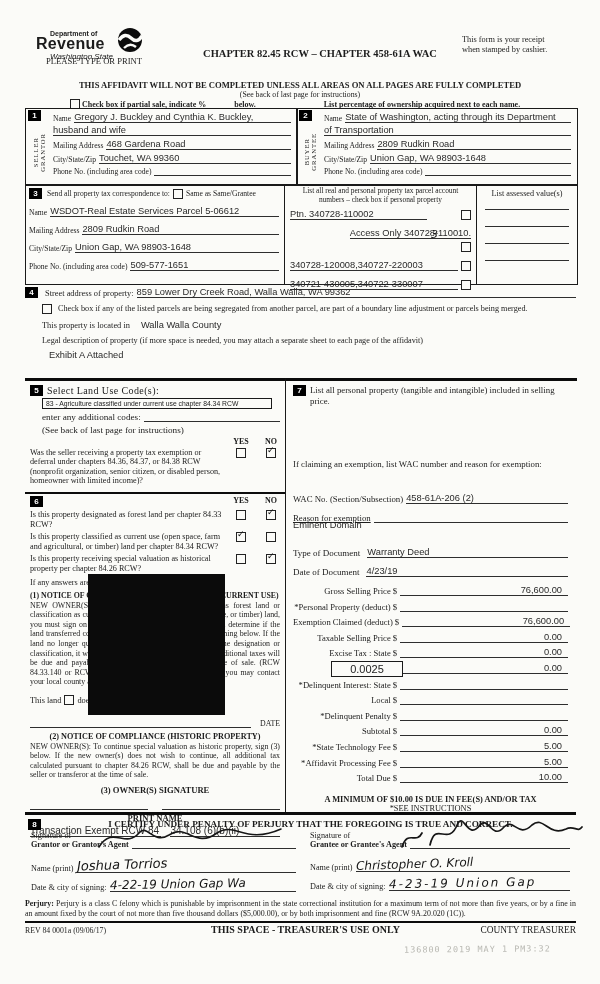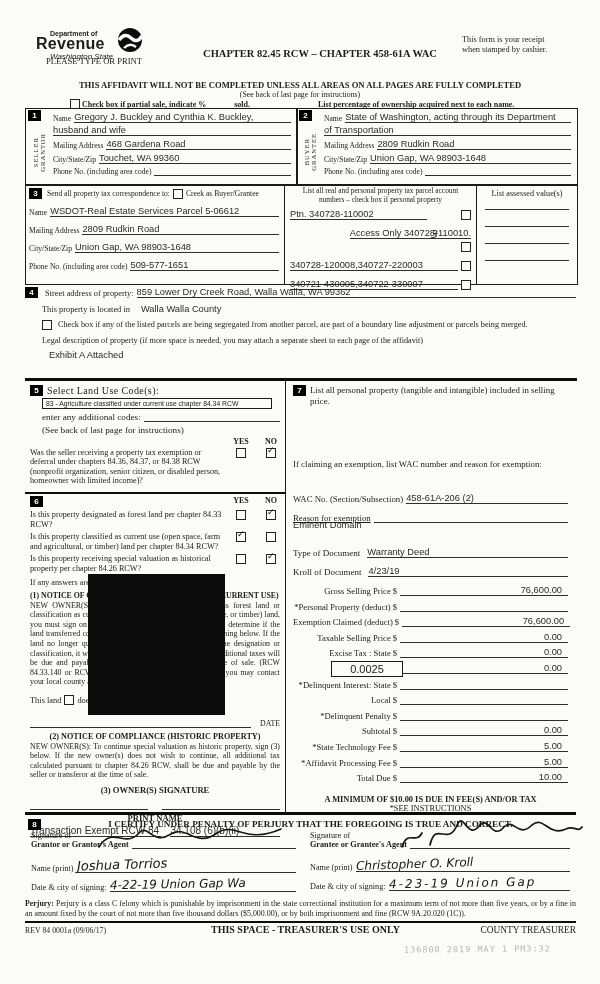--- a/index.html
+++ b/index.html
@@ -64,21 +64,21 @@
 
   <div class="abs" style="left:46px;top:56px;font-size:8.6px;">PLEASE TYPE OR PRINT</div>
 
   <div class="abs b" style="left:30px;top:80px;width:540px;text-align:center;font-size:8.6px;">THIS AFFIDAVIT WILL NOT BE COMPLETED UNLESS ALL AREAS ON ALL PAGES ARE FULLY COMPLETED</div>
   <div class="abs" style="left:150px;top:90px;width:300px;text-align:center;font-size:7.8px;">(See back of last page for instructions)</div>
 
   <div class="abs" style="left:70px;top:99px;width:506px;display:flex;align-items:flex-end;font-size:8px;">
     <span class="cb"></span>
     <span class="b" style="margin-left:2px;">Check box if partial sale, indicate %</span>
     <span class="ul" style="width:24px;"></span>
-    <span class="b" style="margin-left:4px;">sold.</span>
+    <span class="b" style="margin-left:4px;">below.</span>
     <span class="b" style="margin-left:68px;">List percentage of ownership acquired next to each name.</span>
   </div>
 
   <div class="secbox" style="left:25px;top:108px;width:271px;height:76px;">
     <span class="num abs" style="left:2px;top:1px;">1</span>
     <div class="vstrip">
       <span class="vword">SELLER</span>
       <span class="vword">GRANTOR</span>
     </div>
     <div style="margin-left:27px;margin-right:6px;padding-top:3px;">
@@ -132,21 +132,21 @@
         </div>
     </div>
   </div>
 
   <div class="secbox" style="left:25px;top:184px;width:551px;height:99px;display:flex;">
     <div style="width:250px;flex:0 0 auto;padding:3px 5px 3px 3px;">
       <div class="frow" style="align-items:center;">
         <span class="num">3</span>
         <span style="margin-left:2px;">Send all property tax correspondence to:</span>
         <span class="cb"></span>
-        <span>Creek as Buyer/Grantee</span>
+        <span>Same as Same/Grantee</span>
       </div>
       <div class="frow" style="margin-top:7px;">
           <span>Name</span>
           <span class="ul grow"><span class="fval">WSDOT-Real Estate Services Parcel 5-06612</span></span>
         </div>
       <div class="frow" style="margin-top:7px;">
           <span>Mailing Address</span>
           <span class="ul grow"><span class="fval">2809 Rudkin Road</span></span>
         </div>
       <div class="frow" style="margin-top:7px;">
@@ -190,27 +190,27 @@
   </div>
 
   <div class="abs hand" style="left:431px;top:228px;font-size:11px;z-index:6;">3</div>
 
   <div class="abs" style="left:25px;top:287px;width:551px;">
     <div class="frow" style="font-size:8.4px;">
       <span class="num">4</span>
       <span style="margin-left:4px;">Street address of property:</span>
       <span class="ul grow"><span class="fval">859 Lower Dry Creek Road, Walla Walla, WA 99362</span></span>
     </div>
+    <div class="frow" style="font-size:8.2px;margin-top:6px;margin-left:17px;align-items:flex-start;">
+      <span class="cb"></span>
+      <span style="margin-left:3px;">Check box if any of the listed parcels are being segregated from another parcel, are part of a boundary line adjustment or parcels being merged.</span>
+    </div>
     <div class="frow" style="font-size:8.4px;margin-top:6px;margin-left:17px;">
       <span>This property is located in</span>
       <span class="fval" style="margin-left:8px;">Walla Walla County</span>
-    </div>
-    <div class="frow" style="font-size:8.2px;margin-top:6px;margin-left:17px;align-items:flex-start;">
-      <span class="cb"></span>
-      <span style="margin-left:3px;">Check box if any of the listed parcels are being segregated from another parcel, are part of a boundary line adjustment or parcels being merged.</span>
     </div>
     <div style="font-size:8.2px;margin-top:6px;margin-left:17px;font-family:Liberation Serif, serif;">Legal description of property (if more space is needed, you may attach a separate sheet to each page of the affidavit)</div>
     <div class="fval" style="margin-top:5px;margin-left:24px;">Exhibit A Attached</div>
   </div>
 
   <div class="abs" style="left:25px;top:378px;width:260px;height:434px;border-top:3px solid #0c0c0c;">
 
     <div style="padding:4px 5px 2px 5px;">
       <div style="display:flex;align-items:center;gap:4px;">
         <span class="num">5</span>
@@ -313,21 +313,21 @@
         <span class="fval abs" style="left:0px;top:7px;">Eminent Domain</span>
       </div>
 
       <div style="height:24px;"></div>
 
       <div class="frow" style="font-size:9px;">
         <span>Type of Document</span>
         <span class="ul grow" style="margin-left:4px;"><span class="fval">Warranty Deed</span></span>
       </div>
       <div class="frow" style="font-size:9px;margin-top:8px;">
-        <span>Kroll of Document</span>
+        <span>Date of Document</span>
         <span class="ul grow" style="margin-left:4px;"><span class="fval">4/23/19</span></span>
       </div>
 
       <div style="margin-top:8px;">
         <div class="fee-row">
             <span class="fee-label">Gross Selling Price</span>
             <span style="margin-left:2px;">$</span>
             <span class="fee-line"><span class="fval">76,600.00</span></span>
           </div>
         <div class="fee-row">

